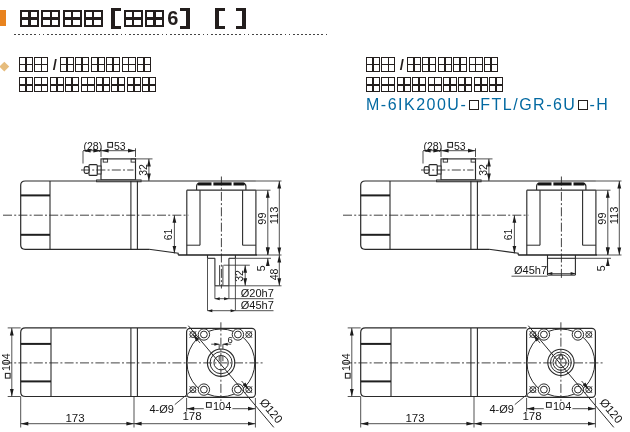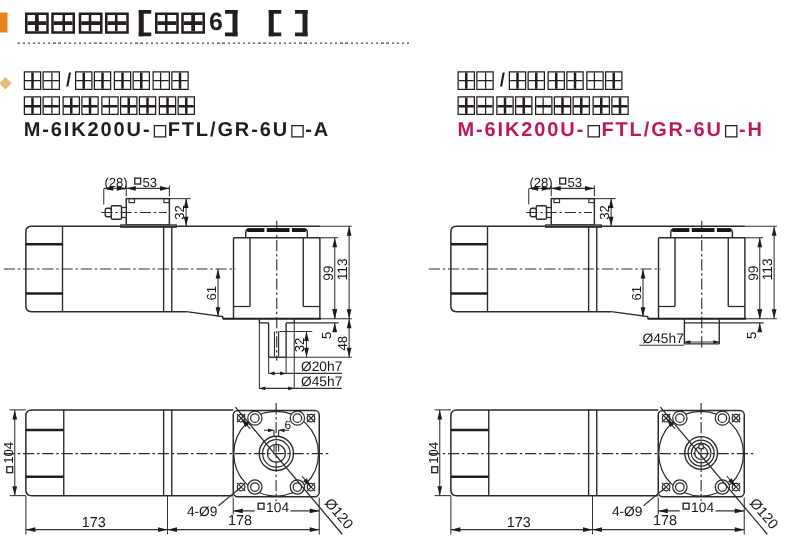--- a/index.html
+++ b/index.html
@@ -72,23 +72,20 @@
         <span class="cs"></span>
         <span class="cs"></span>
         <span class="cs"></span>
         <span class="cs"></span>
         <span class="cs"></span>
         <span class="cs"></span>
         <span class="cs"></span>
         <span class="cs"></span>
   </div>
 
-  <div class="row" style="height:16px;font-size:16px;font-weight:bold;color:#231e1d;letter-spacing:1.5px;">
-    M-6IK200U-<span class="msq"></span>FTL/GR-6U<span class="msq"></span>-A
-  </div>
 </div>
 
 <div style="position:absolute;left:366px;top:56.5px;">
 
   <div class="row" style="height:16px;margin-bottom:4.4px;">
     <span class="cs"></span>
         <span class="cs"></span>
         <span style="font-size:15px;font-weight:bold;color:#231e1d;margin:0 3px;">/</span>
         <span class="cs"></span>
         <span class="cs"></span>
@@ -103,21 +100,21 @@
         <span class="cs"></span>
         <span class="cs"></span>
         <span class="cs"></span>
         <span class="cs"></span>
         <span class="cs"></span>
         <span class="cs"></span>
         <span class="cs"></span>
         <span class="cs"></span>
   </div>
 
-  <div class="row" style="height:16px;font-size:16px;font-weight:bold;color:#be185d;letter-spacing:1.5px;">
+  <div class="row" style="height:16px;font-size:16px;font-weight:normal;color:#0369a1;letter-spacing:1.5px;">
     M-6IK200U-<span class="msq"></span>FTL/GR-6U<span class="msq"></span>-H
   </div>
 </div>
 
 <svg id="dwg" width="630" height="432" viewBox="0 0 630 432" style="position:absolute;left:0;top:0;" xmlns="http://www.w3.org/2000/svg">
 <defs>
 <marker id="a" orient="auto-start-reverse" markerUnits="userSpaceOnUse" markerWidth="9" markerHeight="6" refX="7.9" refY="3">
           <path d="M0.3,1.1L7.9,3L0.3,4.9Z" fill="#1c1c1c"></path>
         </marker>
 <marker id="b" orient="auto-start-reverse" markerUnits="userSpaceOnUse" markerWidth="6" markerHeight="5" refX="5" refY="2.5">

